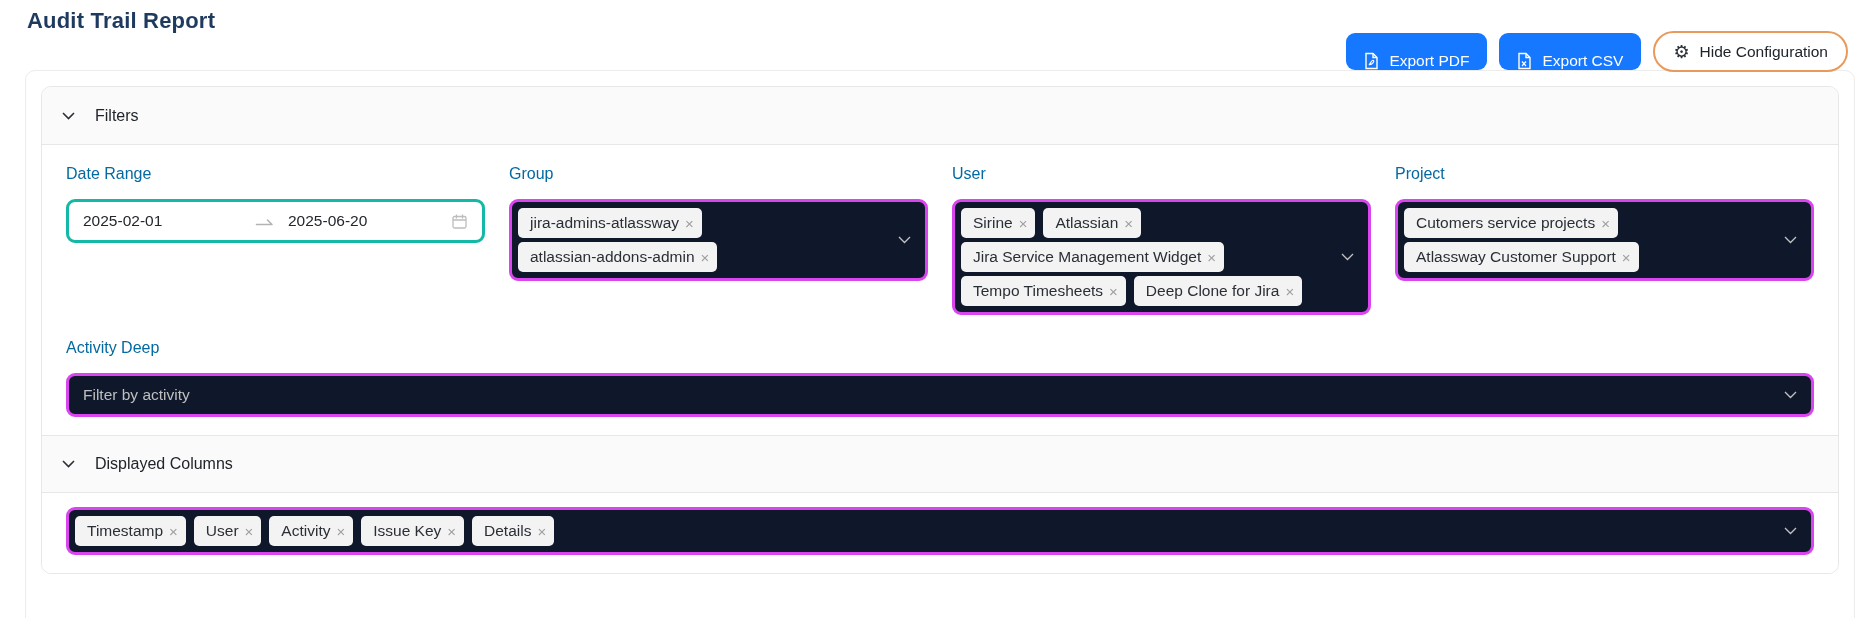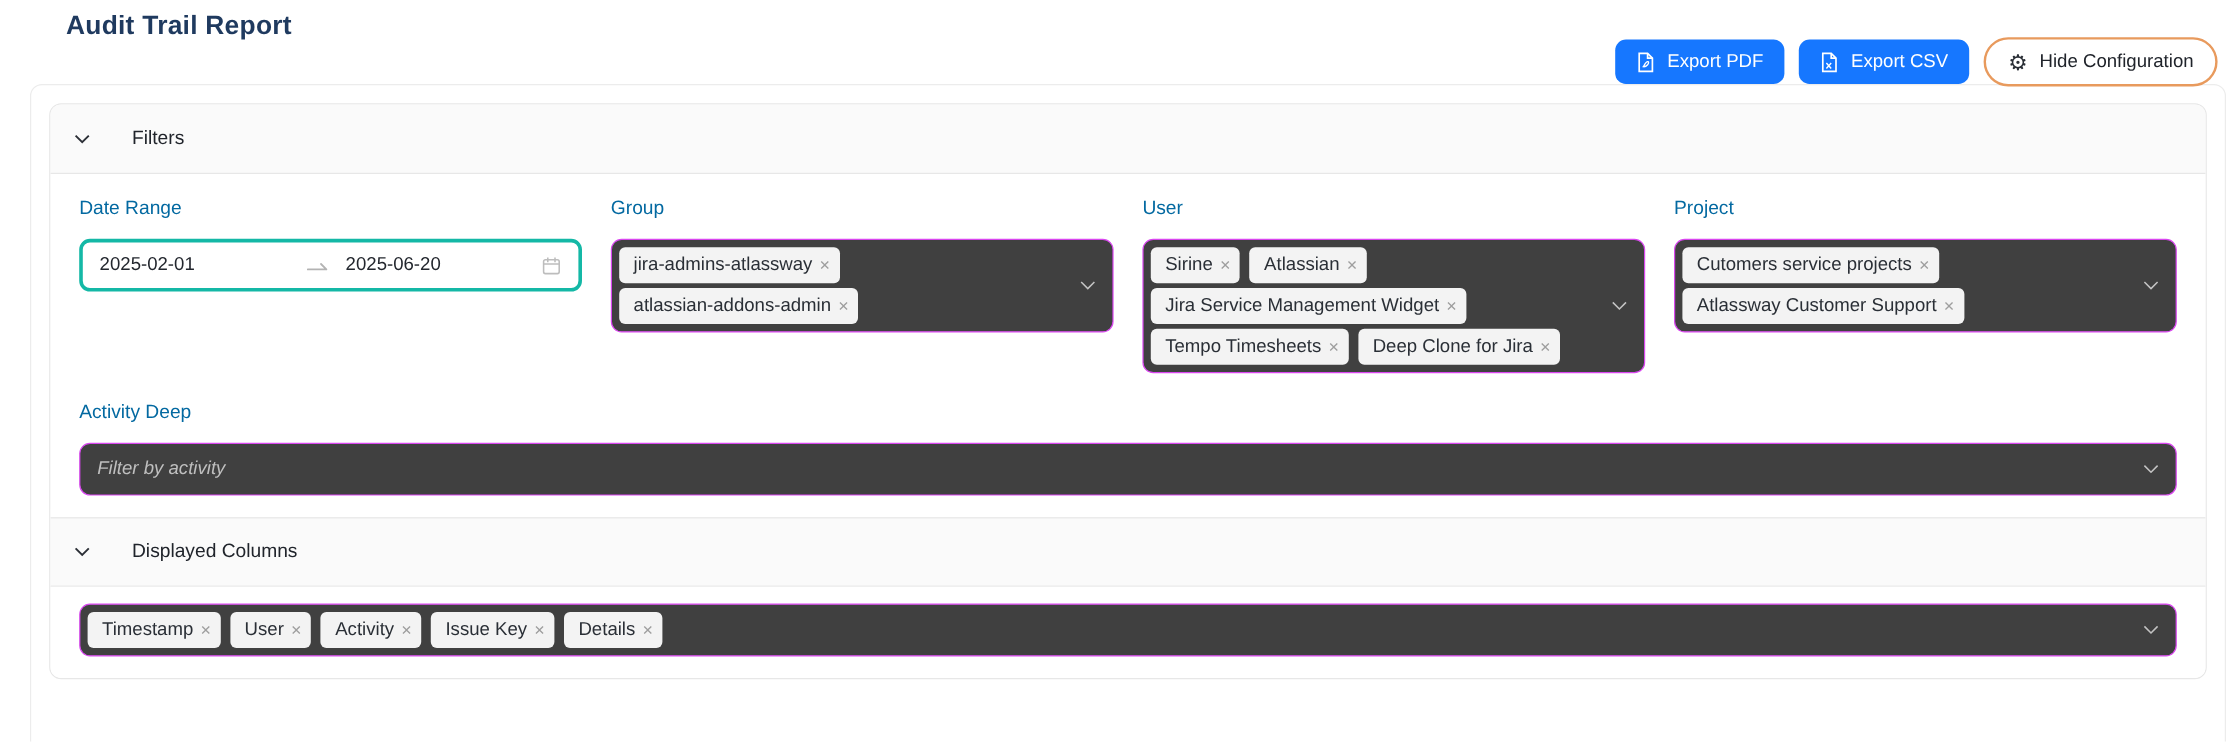--- a/index.html
+++ b/index.html
@@ -1,63 +1,63 @@
 <!DOCTYPE html>
 <html style="--primary: #1677ff; --hideBorder: #e89a5d;"><head>
 <meta charset="utf-8">
 <style>
   * { margin:0; padding:0; box-sizing:border-box; }
   html,body { width:1859px; height:618px; background:#fff; overflow:hidden;
               font-family:"Liberation Sans", sans-serif; color:#1f2430; }
 
   
   .topbar { height:70px; padding:8px 11px 0 27px; display:flex;
-            justify-content:space-between; align-items:flex-start;margin-left:28px; }
+            justify-content:space-between; align-items:flex-start; }
   .page-title { font-size:22px; font-weight:700; color:#1f3a5f; letter-spacing:.2px; }
   .actions { display:flex; gap:12px; margin-top:23px; align-items:center; }
   .btn { display:inline-flex; align-items:center; gap:10px; height:37px;
          padding:0 18px; font-size:15.5px; border:none; cursor:pointer;
          font-family:inherit; }
-  .btn-primary { background:var(--primary,#1677ff); color:#fff; border-radius:9px; }
+  .btn-primary { background:var(--primary,#1677ff); color:#fff; border-radius:9px;align-items:flex-end; }
   .btn-outline { background:#fff; color:#20242b; height:41px;
                  border:2px solid var(--hideBorder,#e89a5d); border-radius:21px; }
   .gear { font-size:18px; line-height:1; color:#2a2f36; }
 
   
   .card { margin:0 4px 0 25px; border:1px solid #ececec; border-radius:10px;
           min-height:560px; background:#fff; }
   .card-header { padding:12px 13px; font-size:16.5px; font-weight:700;
                  color:#1d2b45; border-bottom:1px solid #ececec; }
   .card-body { padding:15px 15px 10px 15px; }
 
   .collapse { border:1px solid #e7e7e7; border-radius:10px; overflow:hidden; background:#fff; }
-  .collapse-header { display:flex; align-items:center; gap:35px; height:58px;
+  .collapse-header { display:flex; align-items:center; gap:20px; height:58px;
                      padding:0 20px; background:#fafafa; font-size:16px; color:#20242b;
                      cursor:pointer; border-bottom:1px solid #e7e7e7; }
   .collapse-header.second { border-top:1px solid #e7e7e7; }
   .panel-body { padding:20px 24px 18px 24px; background:#fff; }
   .panel-body.columns { padding:14px 24px 18px 24px; }
 
   .filter-grid { display:grid; grid-template-columns:repeat(4,1fr); gap:24px;
                  align-items:start; }
   .field-label { font-size:16px; color:#0369a1; margin-bottom:16px; }
 
   
   .date-input { height:44px; border:3px solid #14b8a6; border-radius:9px;
                 display:flex; align-items:center; padding:0 14px; background:#fff; }
   .date-seg { font-size:15.5px; color:#23272e; }
   .date-start { width:172px; }
   .date-end { margin-left:14px; }
   .cal { margin-left:auto; }
 
   
-  .select { position:relative; min-height:44px; border:1px solid #d946ef;
-            border-radius:9px; background:#404040; display:flex; flex-wrap:wrap;
+  .select { position:relative; min-height:44px; border:3px solid #d946ef;
+            border-radius:9px; background:#0f172a; display:flex; flex-wrap:wrap;
             align-content:center; gap:4px 8px; padding:6px 48px 6px 6px; }
-  .select.single { padding:0 40px 0 14px; align-items:center; flex-wrap:nowrap;font-style:italic; }
+  .select.single { padding:0 40px 0 14px; align-items:center; flex-wrap:nowrap; }
   .placeholder { font-size:15.5px; color:#bfbfbf; }
   .chev { position:absolute; right:14px; top:50%; transform:translateY(-50%); }
 
   .tag { display:inline-flex; align-items:center; gap:6px; height:30px;
          padding:0 8px 0 12px; background:#f3f3f3; border-radius:5px;
          font-size:15.5px; color:#2a2f36; white-space:nowrap; }
   .tag-x { color:#9e9e9e; font-size:15px; cursor:pointer; line-height:1; }
 
   .activity-row { margin-top:24px; }
 

